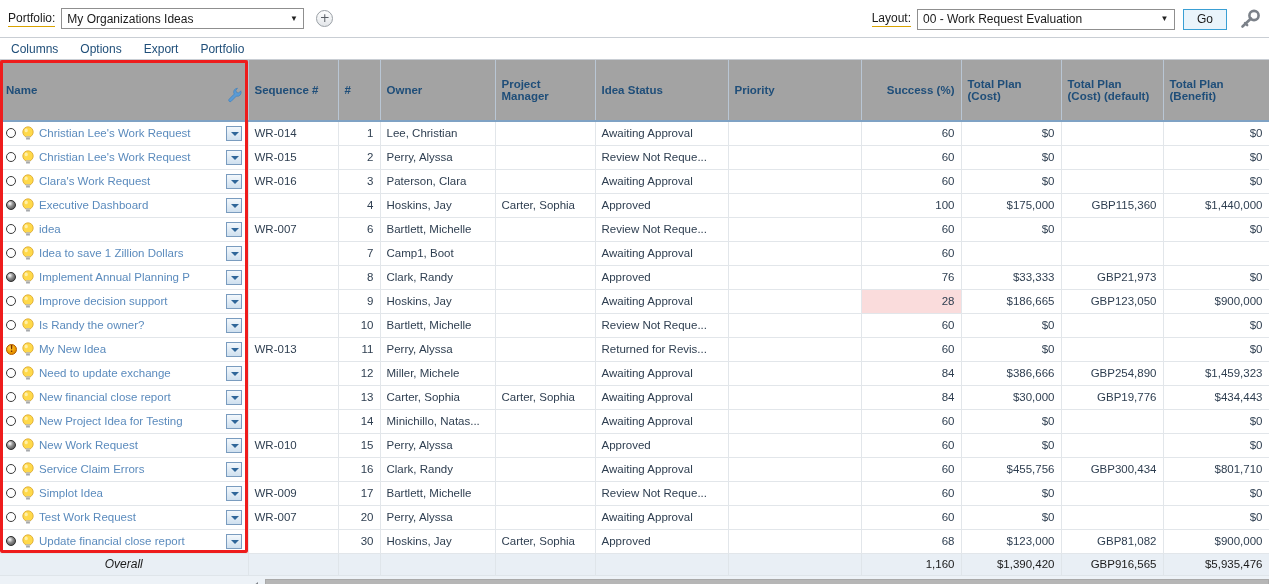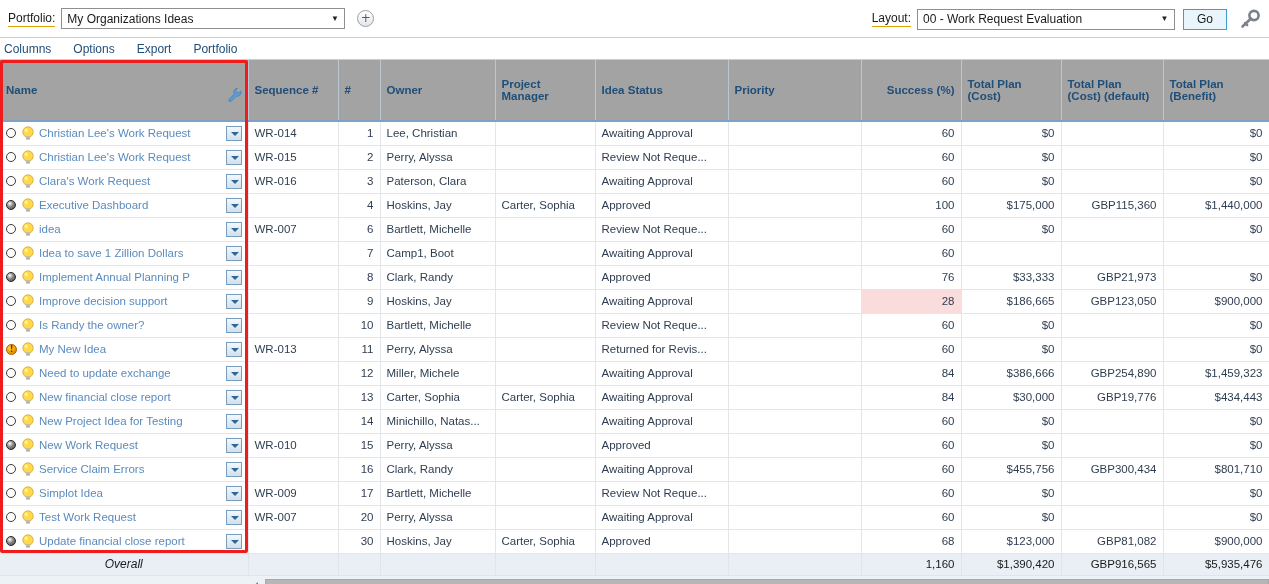--- a/index.html
+++ b/index.html
@@ -38,21 +38,21 @@
     color: #1a1a1a;
     padding: 0 2px 0 5px;
     position: relative;
   }
   .selectbox .val { flex: 1; overflow: hidden; white-space: nowrap; }
   .selectbox .arr {
     width: 15px; text-align: center;
     font-size: 8px; color: #222;
     line-height: 1;
   }
-  #portfolio-select { width: 284px; }
+  #portfolio-select { width: 243px; }
   #layout-select { width: 258px; }
 
   .plus-btn {
     width: 17px; height: 17px;
     border-radius: 50%;
     border: 1px solid #9aa0a6;
     background: linear-gradient(#ffffff,#e3e6e9);
     color: #5a5f66;
     font-size: 12px; line-height: 14px;
     text-align: center;
@@ -73,21 +73,21 @@
     line-height: 19px;
     text-align: center;
   }
   .key-icon { margin-left: 12px; width: 22px; height: 20px; }
 
   
   .menubar {
     height: 22px;
     display: flex;
     align-items: center;
-    padding-left: 4px;
+    padding-left: 11px;
     gap: 22px;
     border-bottom: 1px solid #c9ced4;
     background: #ffffff;
   }
   .menubar a {
     font-size: 12px;
     color: #1f4e79;
     text-decoration: none;
   }
 

